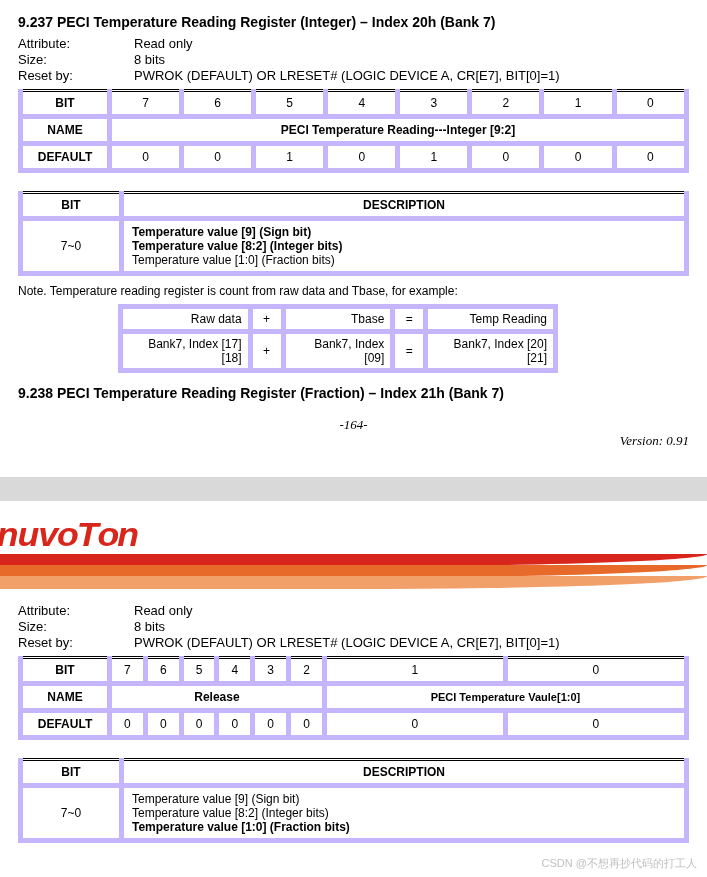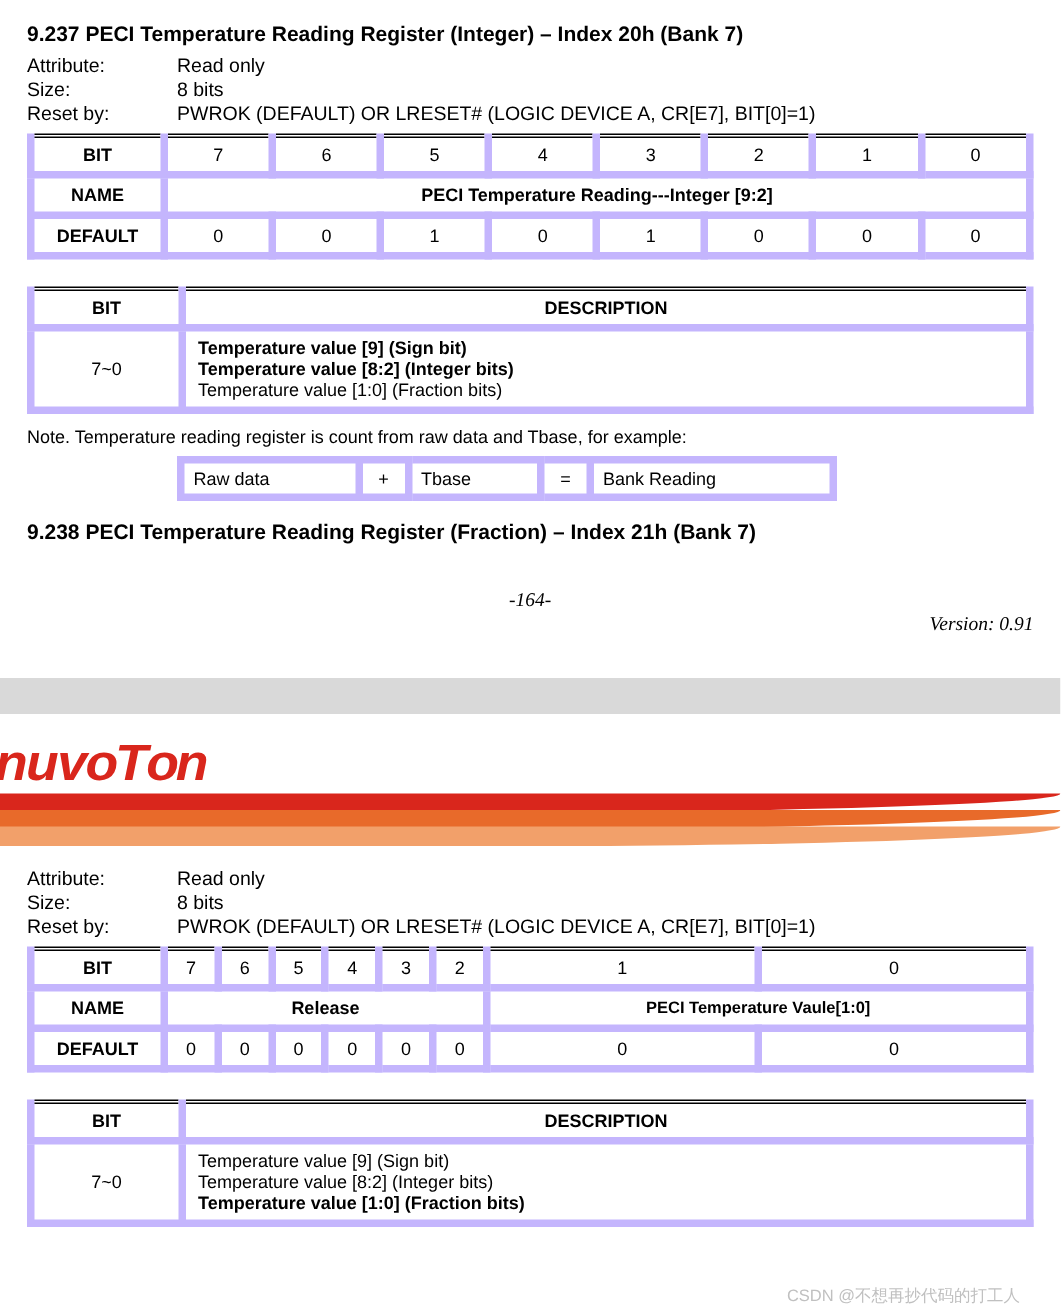--- a/index.html
+++ b/index.html
@@ -8,21 +8,21 @@
     margin: 0;
     padding: 10px 18px;
     width: 671px;
     color: #000;
   }
   .sec-title {
     font-weight: bold;
     font-size: 14px;
     margin: 4px 0 6px 0;
   }
-  .attr-row { display: flex; margin: 1px 0; }
+  .attr-row { display: flex; margin: 1px 0; gap: 16px; }
   .attr-label { width: 100px; }
   table {
     border-collapse: collapse;
     width: 100%;
     margin-top: 6px;
     font-size: 12px;
   }
   th, td {
     border: 5px solid #c4b5fd;
     text-align: center;
@@ -36,25 +36,25 @@
   .desc-table th { }
   .note {
     margin: 8px 0 2px 0;
     font-size: 12px;
   }
   .example-table {
     width: 440px;
     margin-left: 100px;
     font-size: 12px;
   }
-  .example-table td { text-align: left; padding: 3px 6px; }
+  .example-table td { text-align: right; padding: 3px 6px; }
   .example-table .op { width: 16px; text-align: center; }
   .footer {
     text-align: right;
-    margin-top: 30px;
+    margin-top: 16px;
     font-style: italic;
     font-family: "Times New Roman", Times, serif;
     font-size: 13px;
     position: relative;
   }
   .pagenum {
     position: absolute;
     left: 0; right: 0;
     text-align: center;
     font-style: italic;
@@ -90,21 +90,21 @@
   .swoosh {
     margin: 0 -18px 14px -18px;
   }
   .swoosh div { height: 13px; }
   .sw1 { background: #d9261c; border-radius: 0 0 60% 0 / 0 0 100% 0; }
   .sw2 { background: #e86a2a; border-radius: 0 0 55% 0 / 0 0 100% 0; margin-top:-2px;}
   .sw3 { background: #f2a06a; border-radius: 0 0 50% 0 / 0 0 100% 0; height:10px; margin-top:-2px;}
   .bold { font-weight: bold; }
   .watermark {
     position: fixed;
-    bottom: 6px; right: 27px;
+    bottom: 6px; right: 10px;
     color: #c0c0c0;
     font-size: 11px;
   }
 </style>
 </head>
 <body>
 
 <div class="sec-title">9.237  PECI Temperature Reading Register (Integer) – Index 20h (Bank 7)</div>
 <div class="attr-row">
   <div class="attr-label">Attribute:</div>
@@ -169,21 +169,28 @@
 
 <div class="note">Note. Temperature reading register is count from raw data and Tbase, for example:</div>
 
 <table class="example-table">
   <tbody>
       <tr>
     <td>Raw data</td>
     <td class="op">+</td>
     <td>Tbase</td>
     <td class="op">=</td>
-    <td>Bank Reading</td>
+    <td>Temp Reading</td>
+  </tr>
+  <tr>
+    <td>Bank7, Index [17][18]</td>
+    <td class="op">+</td>
+    <td>Bank7, Index [09]</td>
+    <td class="op">=</td>
+    <td>Bank7, Index [20][21]</td>
   </tr>
 </tbody>
   </table>
 
 <div class="sec-title" style="margin-top:12px">9.238  PECI Temperature Reading Register (Fraction) – Index 21h (Bank 7)</div>
 
 <div class="footer">
   <span class="pagenum">-164-</span>
   <br>
   <span>Version: 0.91</span>

